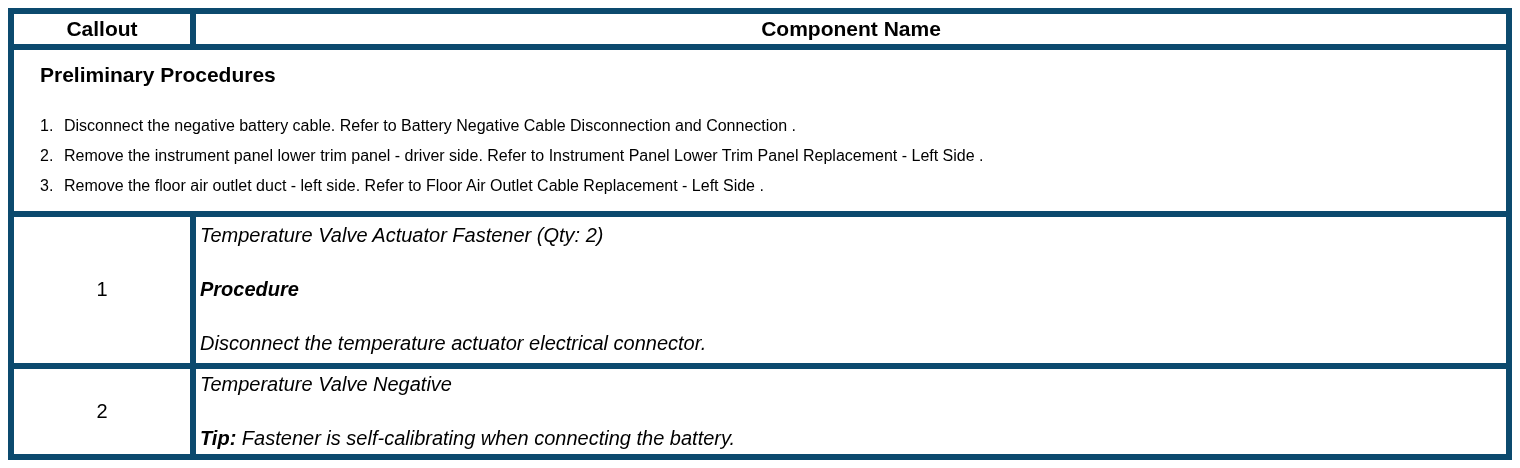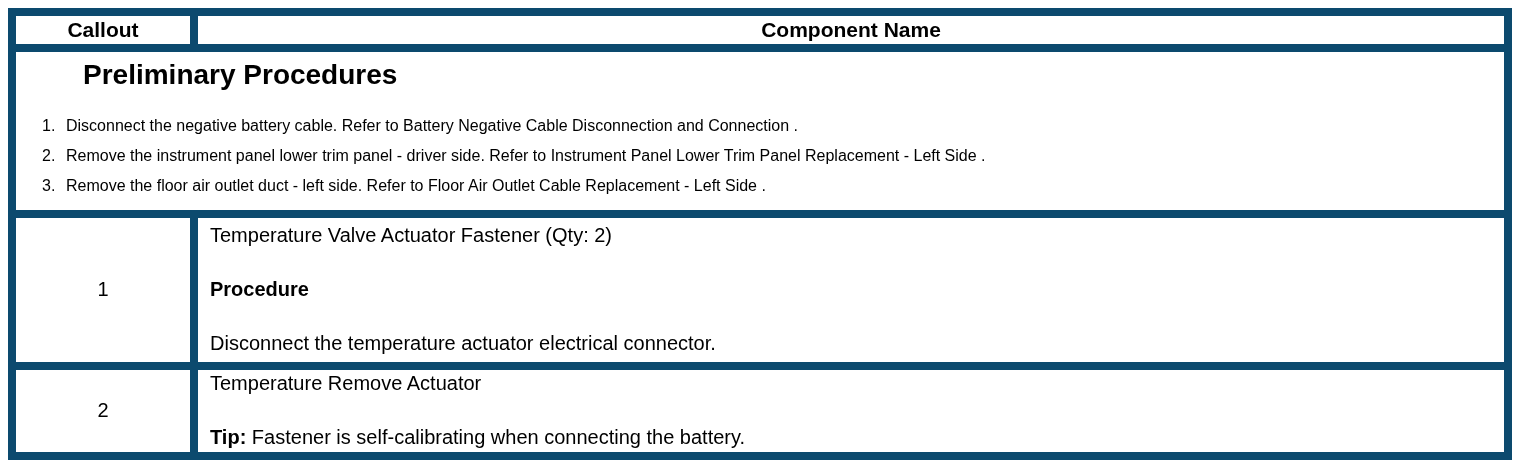--- a/index.html
+++ b/index.html
@@ -20,21 +20,21 @@
   }
   table.service-table {
     width: 100%;
     height: 452px;
     border-collapse: collapse;
     border: 4px solid #000000;
     table-layout: fixed;
   }
   table.service-table th,
   table.service-table td {
-    border: 8px solid #0c4a6e;
+    border: 6px solid #0c4a6e;
     padding: 0;
     vertical-align: middle;
     box-sizing: border-box;
   }
   col.col-callout   { width: 182px; }
 
   
   tr.header-row { height: 36px; }
   tr.header-row th {
     font-size: 21px;
@@ -43,24 +43,24 @@
     vertical-align: middle;
   }
 
   
   tr.prelim-row { height: 165px; }
   td.prelim-cell {
     vertical-align: top;
     padding: 8px 6px 10px 0;
   }
   .prelim-title {
-    font-size: 28px;
+    font-size: 21px;
     font-weight: bold;
     line-height: 27px;
-    padding-left: 67px;
+    padding-left: 26px;
   }
   .prelim-steps { margin-top: 23px; }
   .prelim-step {
     font-size: 16px;
     line-height: 30px;
     padding-left: 26px;
     white-space: nowrap;
   }
   .step-num {
     display: inline-block;
@@ -74,22 +74,23 @@
     text-align: center;
     vertical-align: middle;
     font-size: 20px;
   }
   td.component-cell {
     vertical-align: top;
     padding: 3px 6px 6px 5px;
     font-size: 20px;
   }
   td.component-cell p {
-    margin: 0 0 27px 12px;
+    margin: 0 0 27px 4px;
     line-height: 27px;
+    font-style: italic;
   }
   td.component-cell p:last-child { margin-bottom: 0; }
   .bold { font-weight: bold; }
 </style>
 </head>
 <body>
 
 <div class="page">
   <table class="service-table">
     <colgroup>
@@ -124,19 +125,19 @@
         <td class="component-cell">
           <p>Temperature Valve Actuator Fastener (Qty: 2)</p>
           <p class="bold">Procedure</p>
           <p>Disconnect the temperature actuator electrical connector.</p>
         </td>
       </tr>
 
       <tr class="row-2">
         <td class="callout-cell">2</td>
         <td class="component-cell">
-          <p>Temperature Remove Actuator</p>
+          <p>Temperature Valve Negative</p>
           <p><span class="bold">Tip:</span> <span>Fastener is self-calibrating when connecting the battery.</span></p>
         </td>
       </tr>
     </tbody>
   </table>
 </div>
 
 </body></html>

